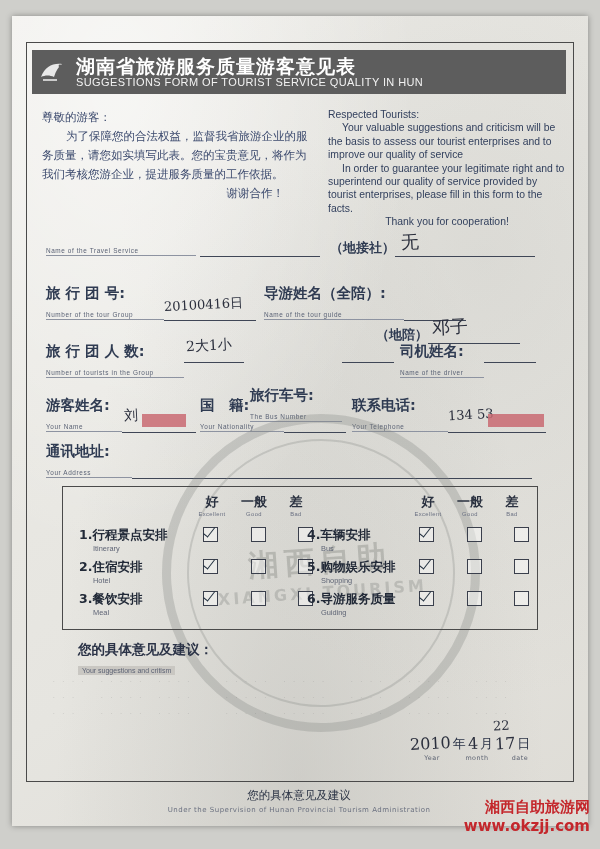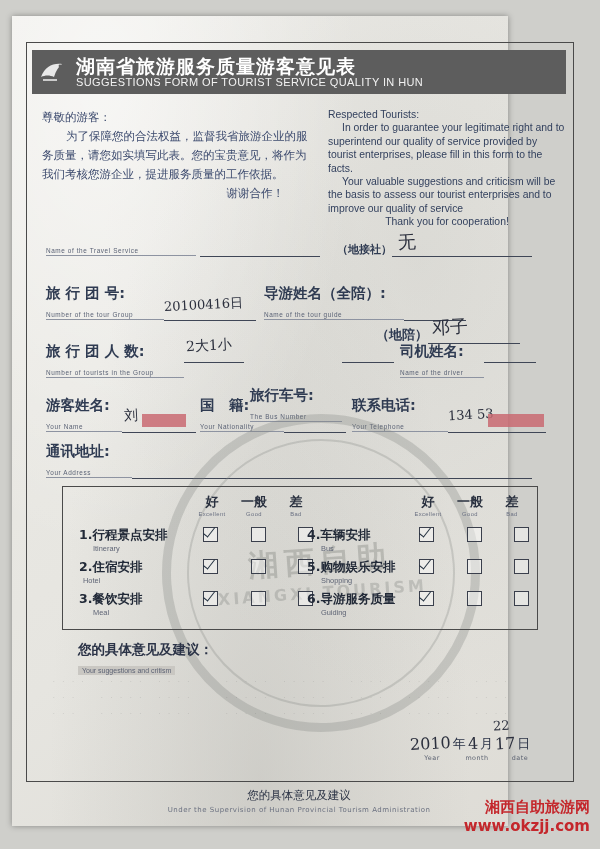--- a/index.html
+++ b/index.html
@@ -6,21 +6,21 @@
   body{
     width:600px;height:849px;
     background:#cfcfcb;
     font-family:"Liberation Sans", sans-serif;
     position:relative;
     overflow:hidden;
   }
   
   #sheet{
     position:absolute;
-    left:12px;top:16px;width:496px;height:810px;
+    left:12px;top:16px;width:576px;height:810px;
     background:linear-gradient(145deg,#efeeea 0%,#e9e8e3 35%,#e6e5e0 60%,#dedcd6 100%);
     box-shadow:0 0 6px rgba(0,0,0,.35);
   }
   #sheet:before{
     
     content:"";position:absolute;inset:0;
     background:
       radial-gradient(ellipse at 18% 8%,rgba(255,255,255,.55),transparent 45%),
       radial-gradient(ellipse at 82% 30%,rgba(180,180,175,.25),transparent 55%),
       radial-gradient(ellipse at 50% 95%,rgba(170,170,165,.35),transparent 60%);
@@ -165,32 +165,32 @@
   </div>
 
   <div class="intro-left">
     <div>尊敬的游客：</div>
     <div class="ind">为了保障您的合法权益，监督我省旅游企业的服务质量，请您如实填写此表。您的宝贵意见，将作为我们考核您游企业，提进服务质量的工作依据。</div>
     <div class="thanks">谢谢合作！</div>
   </div>
 
   <div class="intro-right">
     <div>Respected Tourists:</div>
+    <div class="ind">Your valuable suggestions and criticism will be the basis to assess our tourist enterprises and to improve our quality of service</div>
     <div class="ind">In order to guarantee your legitimate right and to superintend our quality of service provided by tourist enterprises, please fill in this form to the facts.</div>
-    <div class="ind">Your valuable suggestions and criticism will be the basis to assess our tourist enterprises and to improve our quality of service</div>
     <div style="text-align:center">Thank you for cooperation!</div>
   </div>
 
   <div class="row" style="left:34px;top:220px;width:500px;">
     <div style="display:flex;align-items:flex-end;">
       <div>
         <div class="lbl-en" style="width:150px">Name  of  the  Travel  Service</div>
       </div>
       <div class="ul" style="width:120px;height:20px;margin-left:4px;"></div>
-      <div class="lbl-cn" style="margin-left:17px;font-size:11px;">（地接社）</div>
+      <div class="lbl-cn" style="margin-left:10px;font-size:13px;">（地接社）</div>
       <div class="ul" style="width:140px;height:20px;position:relative;">
         <span class="hand" style="position:absolute;left:6px;top:-6px;font-size:18px;">无</span>
       </div>
     </div>
   </div>
 
   <div class="row" style="left:34px;top:268px;width:510px;">
     <div style="display:flex;align-items:flex-end;">
       <div>
         <div class="lbl-cn">旅 行 团 号:</div>
@@ -314,21 +314,21 @@
       <div class="item-en" style="margin-left:14px;">Itinerary</div>
     </div>
     <div style="position:absolute;left:140px;top:40px;width:110px;display:flex;justify-content:space-between;">
       <span class="box checked"></span>
       <span class="box"></span>
       <span class="box"></span>
     </div>
 
     <div style="position:absolute;left:16px;top:70px;">
       <span class="item-cn">2.</span><span class="item-cn">住宿安排</span>
-      <div class="item-en" style="margin-left:4px;">Hotel</div>
+      <div class="item-en" style="margin-left:14px;">Hotel</div>
     </div>
     <div style="position:absolute;left:140px;top:72px;width:110px;display:flex;justify-content:space-between;">
       <span class="box checked"></span>
       <span class="box"></span>
       <span class="box"></span>
     </div>
 
     <div style="position:absolute;left:16px;top:102px;">
       <span class="item-cn">3.</span><span class="item-cn">餐饮安排</span>
       <div class="item-en" style="margin-left:14px;">Meal</div>

